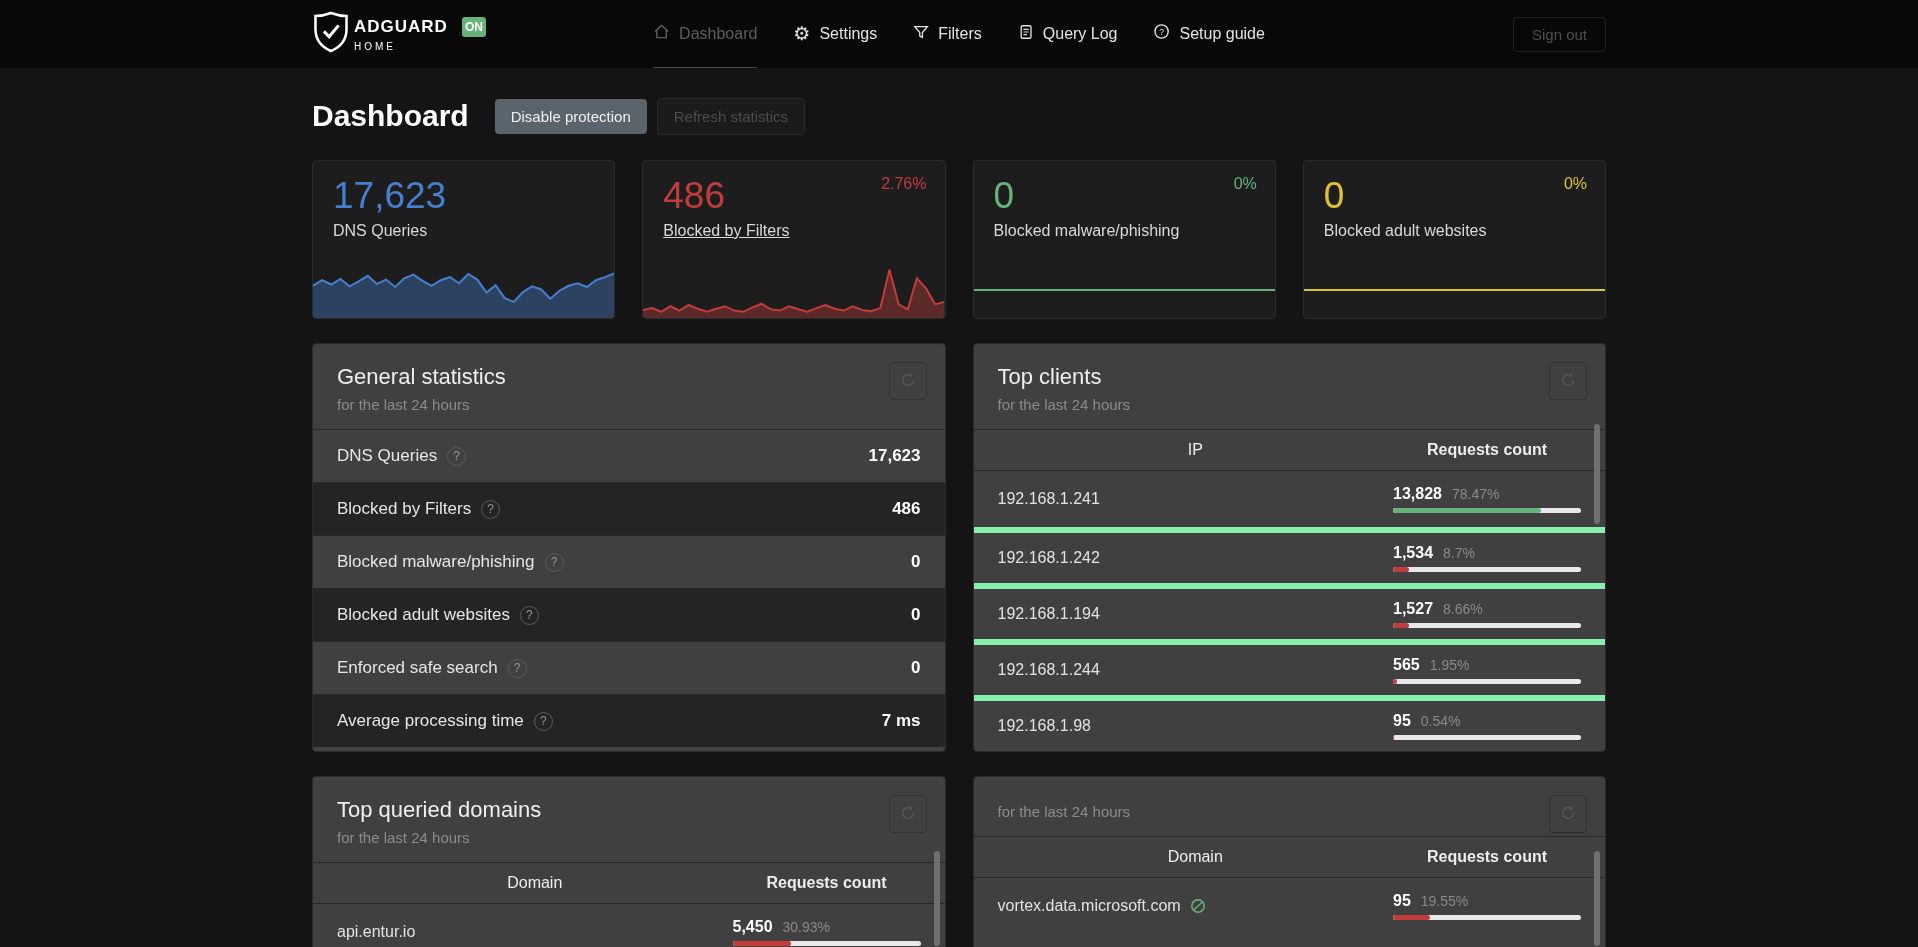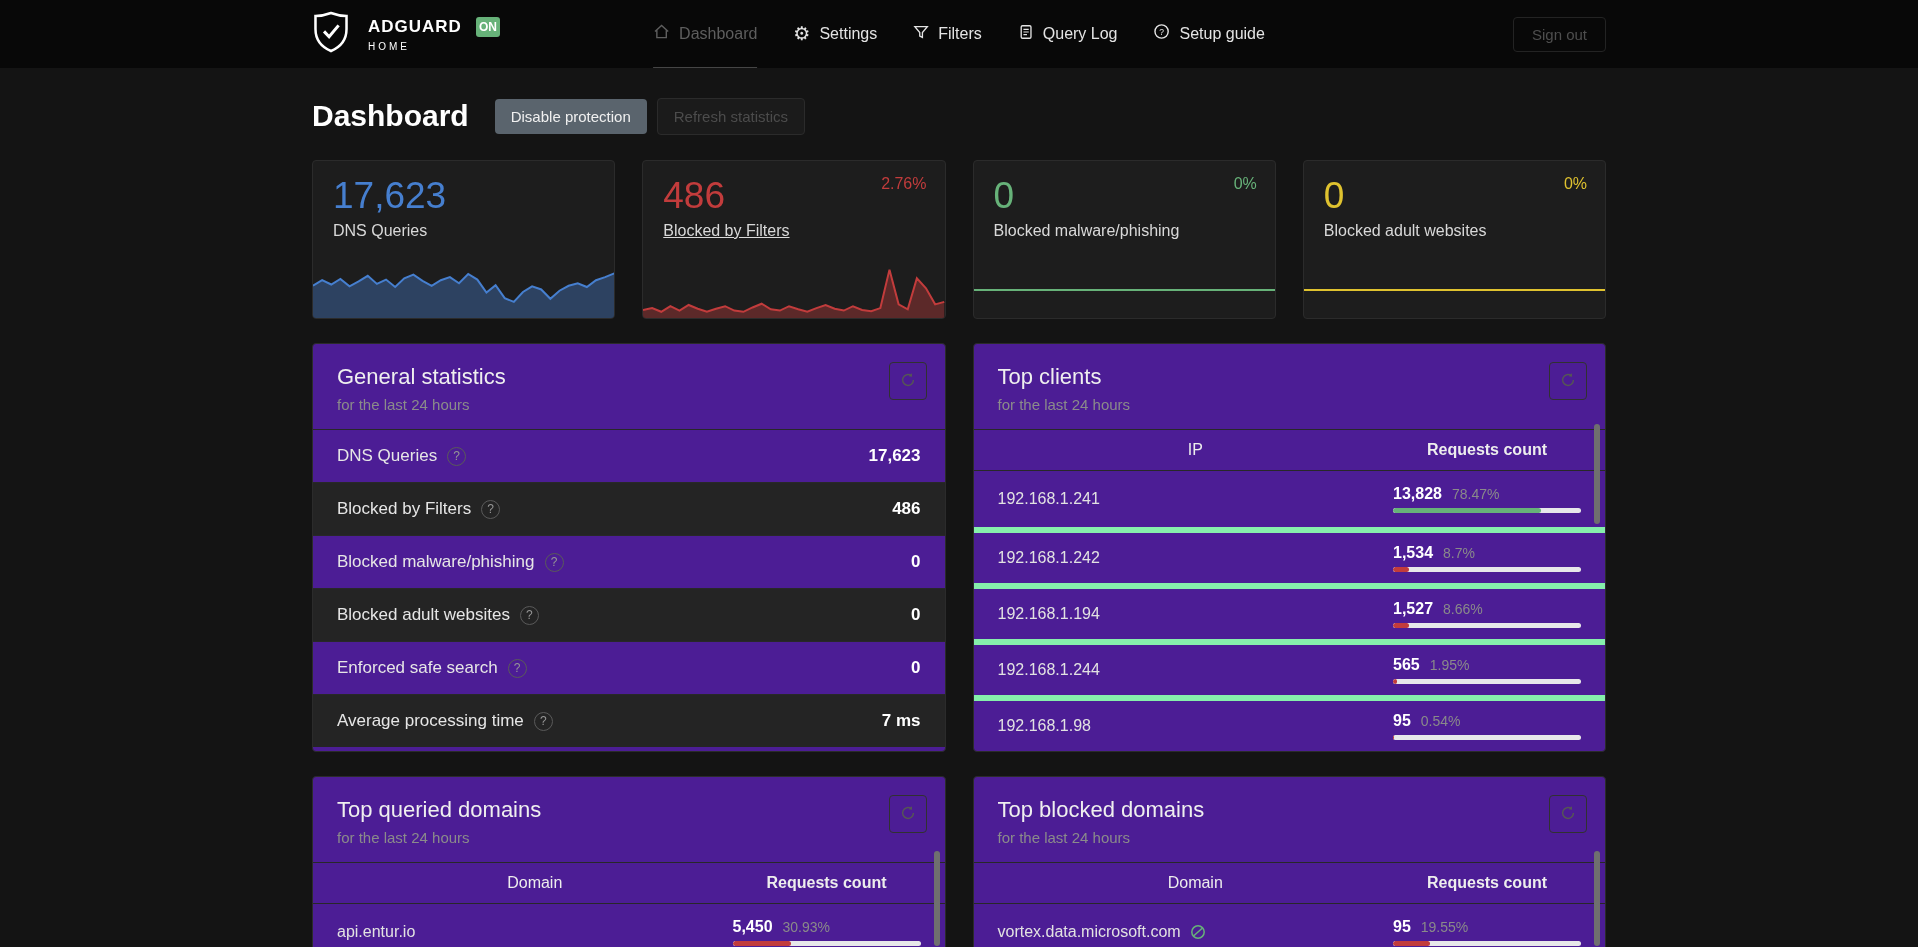--- a/index.html
+++ b/index.html
@@ -7,21 +7,21 @@
   body {
     width:1918px; height:947px; overflow:hidden;
     background:#141414; color:#e0e0e0;
     font-family:"Liberation Sans", sans-serif;
   }
   .container { width:1294px; margin:0 auto; }
 
   
   .navbar { height:68px; background:#080808; }
   .nav-inner { width:1294px; margin:0 auto; height:100%; display:flex; align-items:center; position:relative; }
-  .brand { display:flex; align-items:center; gap:18px; cursor:pointer; }
+  .brand { display:flex; align-items:center; gap:4px; cursor:pointer; }
   .brand-line1 { display:flex; align-items:center; }
   .brand-name { font-size:17px; font-weight:bold; letter-spacing:1px; color:#fff; }
   .brand-sub { font-size:10px; letter-spacing:3px; color:#fff; margin-top:4px; }
   .on-badge { background:#67b279; color:#fff; font-size:12px; font-weight:bold; padding:3px 3px; border-radius:3px; margin-left:14px; }
   .nav-menu { position:absolute; left:50%; transform:translateX(-50%); height:100%; display:flex; align-items:stretch; gap:36px; }
   .nav-item { display:flex; align-items:center; gap:9px; font-size:16px; color:#e4e4e4; cursor:pointer; border-bottom:1px solid transparent; }
   .nav-item.active { color:#5e5e5e; border-bottom:1px solid #454545; }
   .nav-item svg, .nav-item .gear { flex:none; }
   .gear { font-size:19px; line-height:1; }
   .signout { margin-left:auto; border:1px solid #232323; color:#4e4e4e; font-size:15px; padding:8px 18px; border-radius:4px; background:transparent; cursor:pointer; font-family:inherit; }
@@ -38,21 +38,21 @@
   .stat-card { position:relative; height:159px; background:#1d1d1d; border:1px solid #2b2b2b; border-radius:4px; overflow:hidden; padding:14px 20px; }
   .stat-value { font-size:37px; line-height:1.15; }
   .stat-label { font-size:16px; color:#d9d9d9; margin-top:4px; display:inline-block; }
   .stat-label.link { text-decoration:underline; cursor:pointer; }
   .stat-pct { position:absolute; top:14px; right:18px; font-size:16px; }
   .spark { position:absolute; left:0; right:0; bottom:0; height:62px; }
   .spark svg { display:block; }
 
   
   .main-grid { display:grid; grid-template-columns:1fr 1fr; gap:27px; margin-top:24px; }
-  .card { position:relative; background:#4c1d95; border:1px solid #2b2b2b; border-radius:4px; }
+  .card { position:relative; background:#404040; border:1px solid #2b2b2b; border-radius:4px; }
   .card.cut { height:400px; overflow:hidden; }
   .card-head { padding:20px 24px 16px; }
   .card-title { font-size:22px; color:#efefef; }
   .card-sub { font-size:15px; color:#8b8b8b; margin-top:6px; }
   .refresh-btn { position:absolute; top:18px; right:18px; width:38px; height:38px; border:1px solid #313131; border-radius:4px; background:transparent; color:#565656; display:flex; align-items:center; justify-content:center; cursor:pointer; }
 
   .gs-row { display:flex; justify-content:space-between; align-items:center; height:53px; padding:0 24px; border-top:1px solid #282828; }
   .gs-row.stripe { background:#242424; }
   .gs-label-wrap { display:flex; align-items:center; }
   .gs-label { font-size:17px; color:#e6e6e6; }
@@ -370,21 +370,20 @@
                 <div class="bar-fill" style="width: 30.93%; background: rgb(194, 60, 60);"></div>
               </div>
     </div>
   </div>
         </div>
       <div class="scroll-thumb thumb-bottom"></div>
     </div>
 
     <div class="card cut">
       <div class="card-head">
-        <div class="card-title">Top blocked domains</div>
         <div class="card-sub">for the last 24 hours</div>
       </div>
       <button class="refresh-btn">
         <span><svg width="18" height="18" viewBox="0 0 20 20">
               <path d="M16 10 A6 6 0 1 1 13.6 5.2" fill="none" stroke="currentColor" stroke-width="1.6"></path>
               <path d="M14.2 2.4 L14.6 6.4 L10.6 5.8 Z" fill="currentColor"></path>
             </svg></span>
       </button>
       <div class="t-head">
         <div class="h1">Domain</div>

